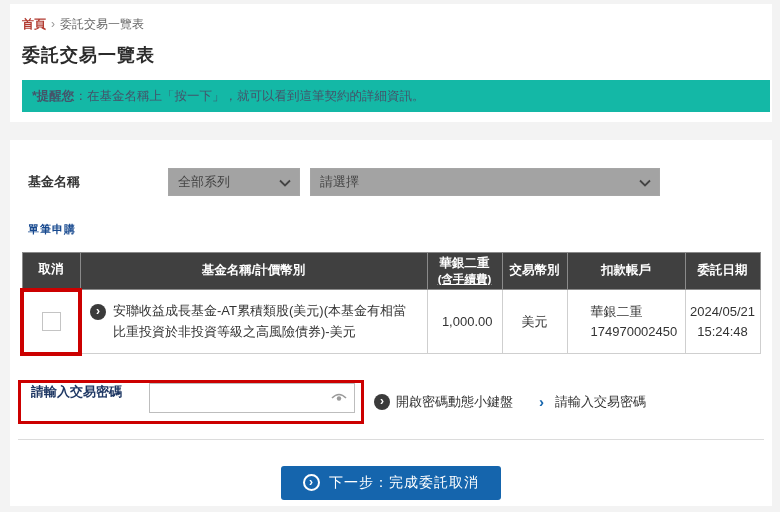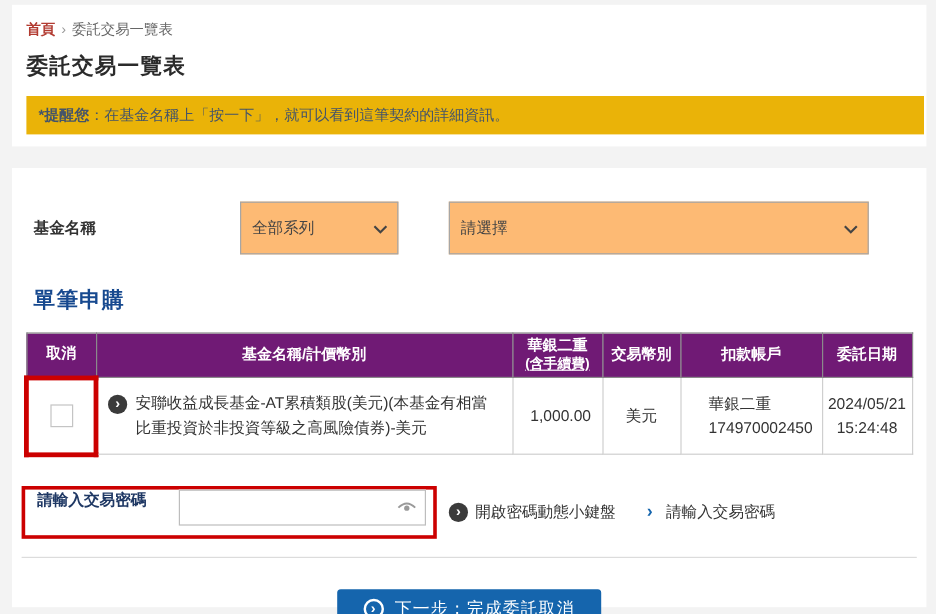--- a/index.html
+++ b/index.html
@@ -16,45 +16,45 @@
   .main-card { margin-top:18px; height:366px; padding-top:28px; position:relative; }
 
   
   .breadcrumb { font-size:12px; color:#666; padding:4px 0 0 2px; }
   .breadcrumb .home { color:#b23b31; font-weight:bold; text-decoration:none; cursor:pointer; }
   .breadcrumb .sep { margin:0 5px; color:#999; font-size:12px; }
 
   .page-title { font-size:18px; font-weight:bold; color:#2b2b2b; margin:10px 0 13px 2px; letter-spacing:1px; }
 
   .notice {
-    background:#eab308; color:#44546a; font-size:12.5px;
+    background:#14b8a6; color:#44546a; font-size:12.5px;
     height:32px; line-height:32px; padding:0 10px; margin:0 0 0 2px; width:748px;
   }
   .notice b { font-weight:bold; }
 
   
-  .filter-row { display:flex; align-items:center; margin-left:18px;gap:32px; }
+  .filter-row { display:flex; align-items:center; margin-left:18px; }
   .filter-label { font-weight:bold; color:#333; width:140px; font-size:13px; }
   .select {
-    height:44px; border:1px solid #a6a6a6; background:#fdba74; display:flex;
+    height:28px; border:1px solid #a6a6a6; background:#a3a3a3; display:flex;
     align-items:center; justify-content:space-between; padding:0 8px 0 9px;
     cursor:pointer; font-size:13px; color:#444;
   }
   .select.series { width:132px; margin-right:10px; }
   .select.fund { width:350px; }
   .select svg { flex-shrink:0; }
 
-  .section-title { color:#17498f; font-weight:bold; font-size:18px; margin:26px 0 15px 18px; letter-spacing:1px; }
+  .section-title { color:#17498f; font-weight:bold; font-size:11px; margin:26px 0 15px 18px; letter-spacing:1px; }
 
   
   table { border-collapse:collapse; table-layout:fixed; width:738px; margin-left:10px; }
   col.c-cancel{width:58px;} col.c-fund{width:347px;} col.c-amount{width:75px;}
   col.c-cur{width:65px;} col.c-acct{width:118px;} col.c-date{width:75px;}
   thead th {
-    background:#701a75; color:#fff; font-weight:bold; font-size:12.5px;
+    background:#404040; color:#fff; font-weight:bold; font-size:12.5px;
     height:36px; padding:3px 4px; border:1px solid #8a8a8a; text-align:center; line-height:1.25;
   }
   thead th .sub { display:block; font-size:11.5px; font-weight:bold;text-decoration:underline; }
   tbody td { border:1px solid #cfcfcf; background:#fff; height:64px; vertical-align:middle; font-size:13px; }
   td.cancel-cell { border:4px solid #cc0000; text-align:center; }
   td.fund-cell { padding:6px 8px 6px 8px; }
   .fund-flex { display:flex; gap:7px; align-items:flex-start; }
   .fund-text { line-height:1.55; color:#333; cursor:pointer; }
   td.amount-cell { text-align:right; padding-right:9px; }
   td.cur-cell { text-align:center; }

